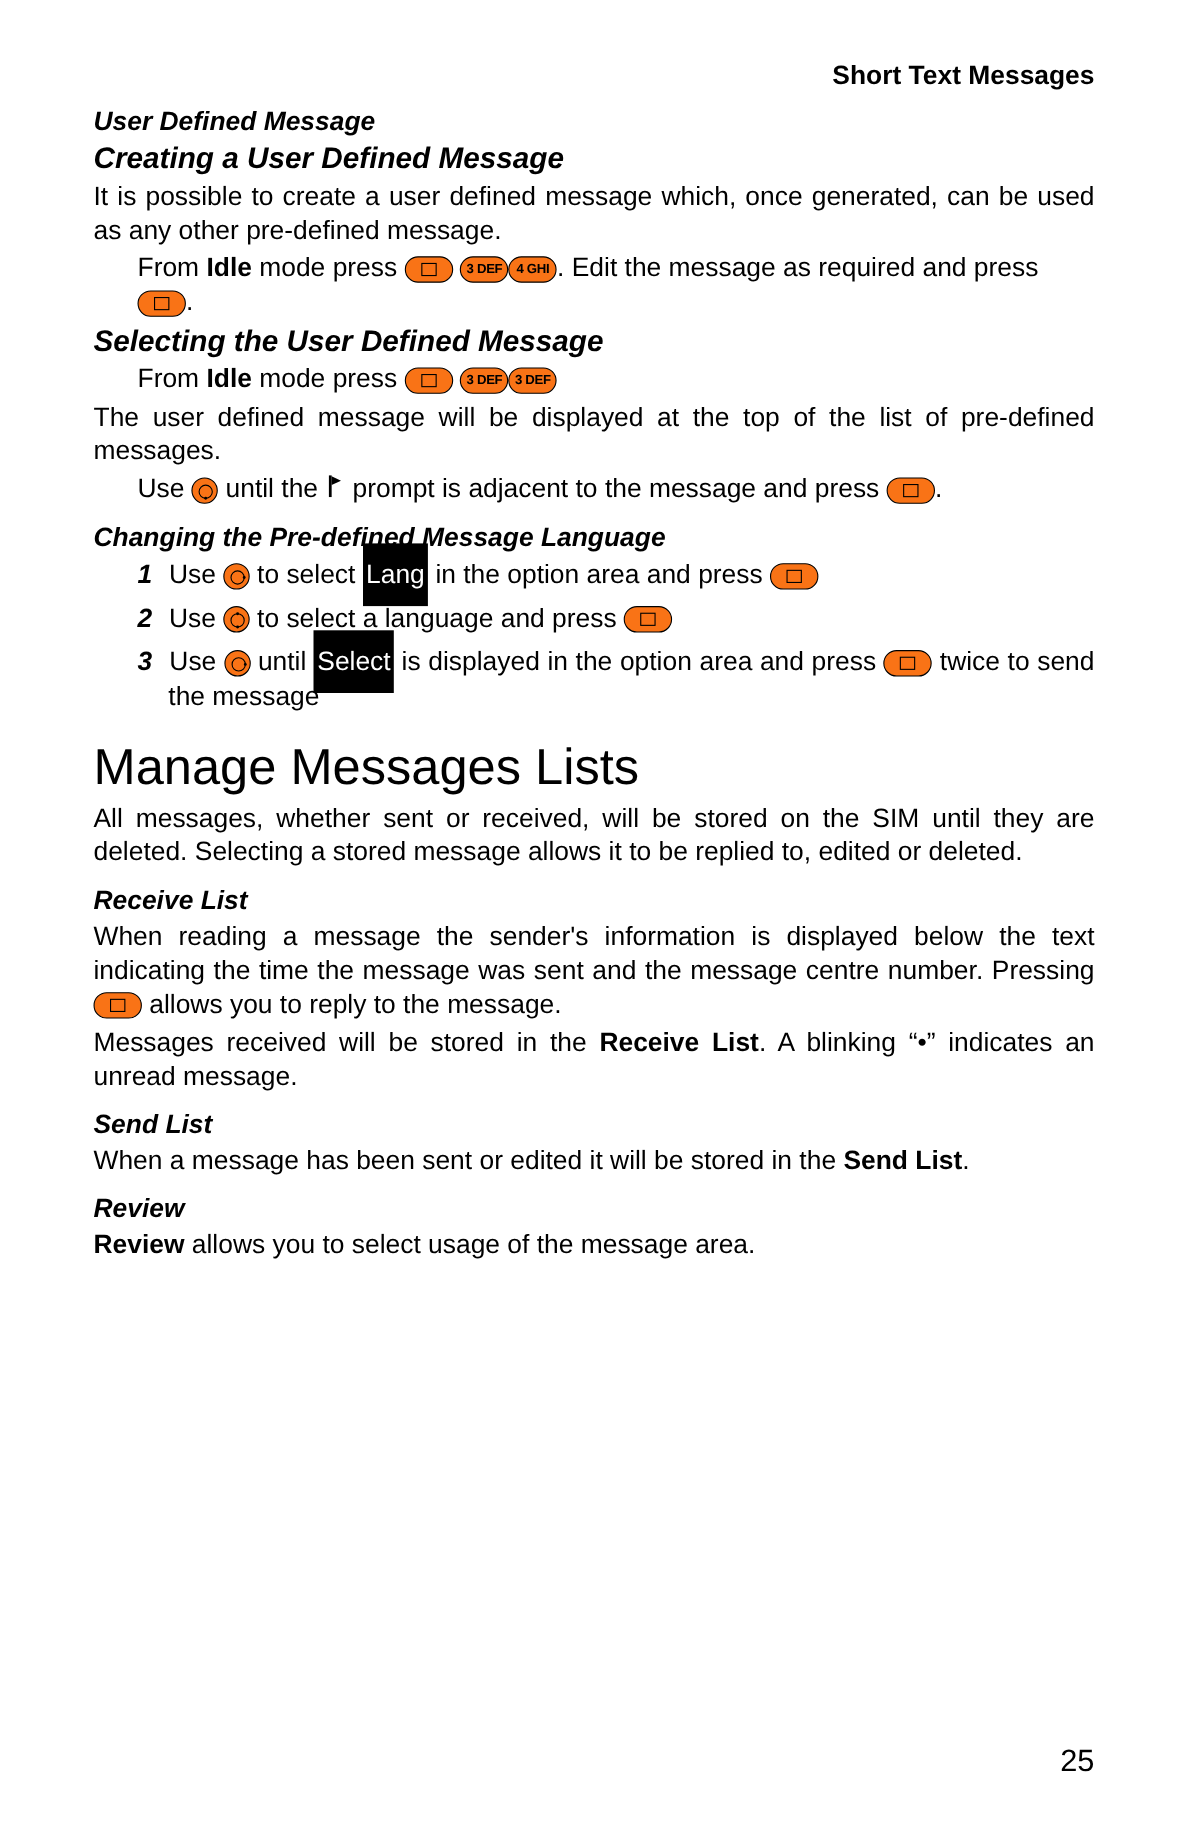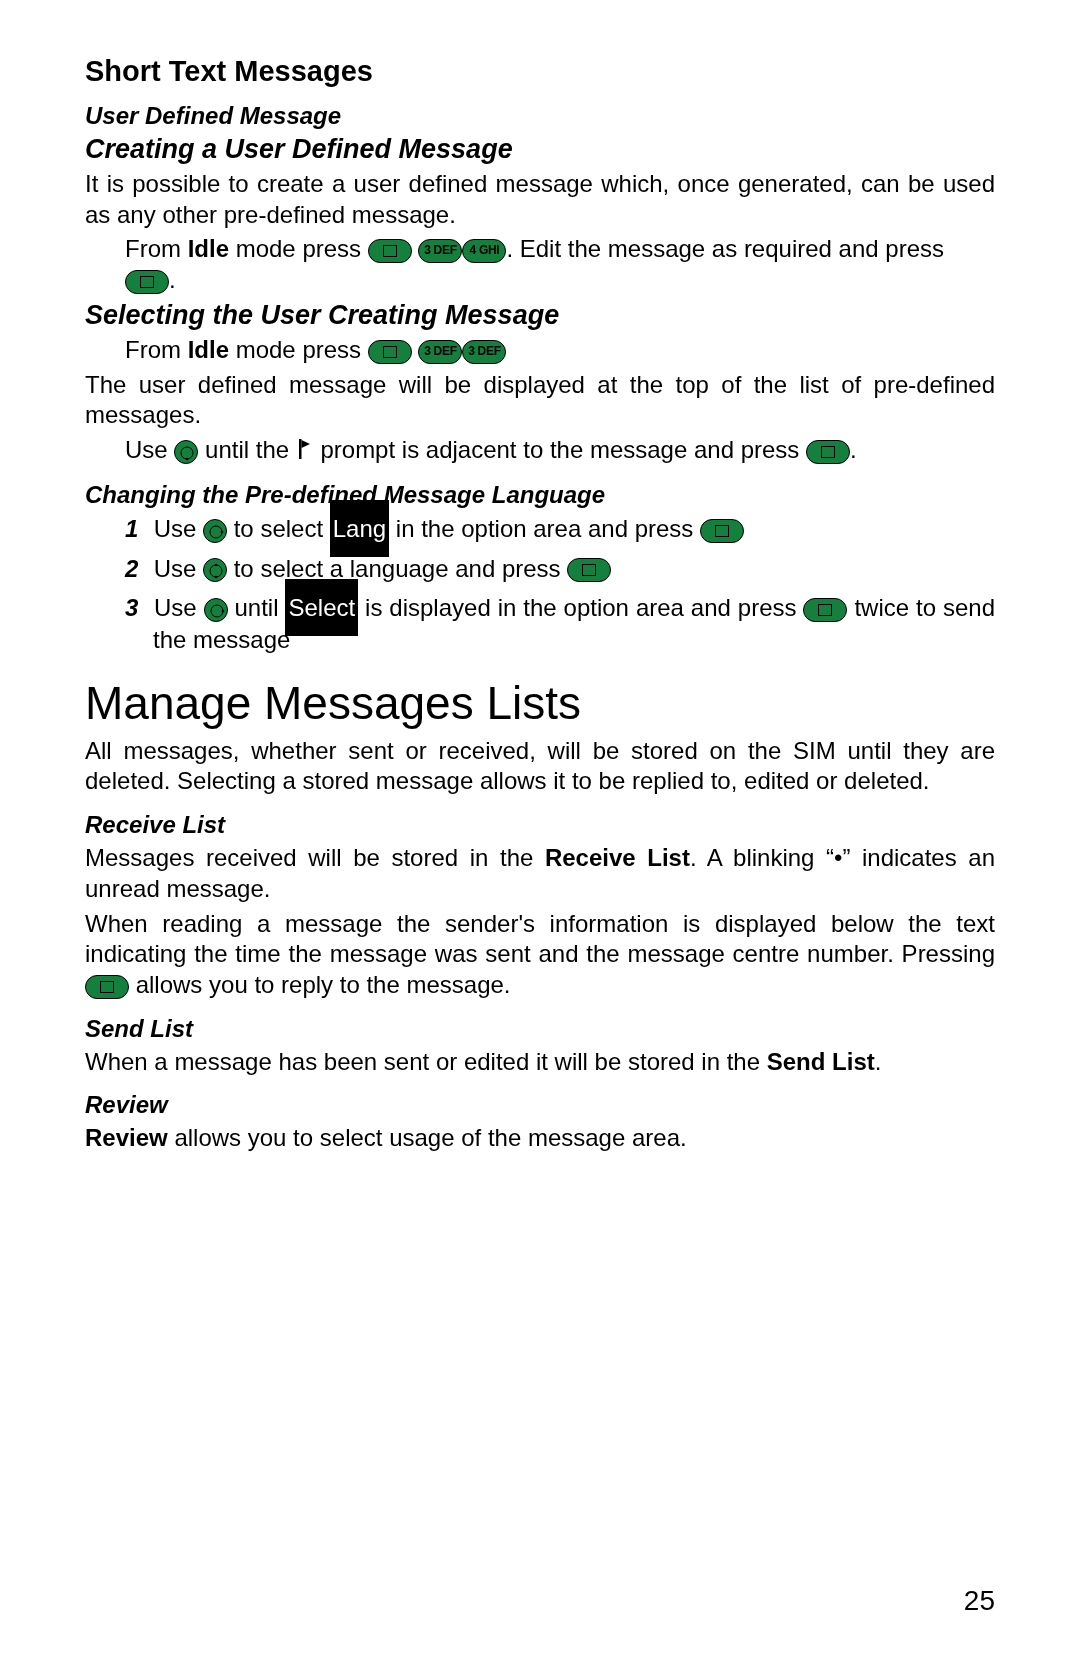--- a/index.html
+++ b/index.html
@@ -10,22 +10,23 @@
     color: #000;
   }
   .page {
     width: 1080px;
     height: 1667px;
     box-sizing: border-box;
     padding: 55px 85px 50px 85px;
     position: relative;
   }
   .running-header {
-    font-weight: bold;
-    font-size: 29px;
+    text-align: right;
+    font-weight: bold;
+    font-size: 24px;
     margin-bottom: 10px;
   }
   .h2 {
     font-style: italic;
     font-weight: bold;
     font-size: 24px;
     margin: 14px 0 4px 0;
   }
   .h3 {
     font-weight: bold;
@@ -63,21 +64,21 @@
   .bold { font-weight: bold; }
 
   
   .key {
     display: inline-block;
     vertical-align: middle;
     border: 1.5px solid #000;
     border-radius: 50%;
     box-sizing: border-box;
     position: relative;
-    background: #15803d;
+    background: #f97316;
   }
   .key-wide {
     width: 44px;
     height: 24px;
     border-radius: 12px;
   }
   .key-round {
     width: 24px;
     height: 24px;
   }
@@ -143,21 +144,21 @@
   <div class="p justify">It is possible to create a user defined message which, once generated, can be used as any other pre-defined message.</div>
 
   <div class="p indent">
     <span>From </span><span class="bold">Idle</span><span> mode press </span>
     <span class="key key-wide"><span class="key-inner-rect"></span></span>
     <span class="key key-wide"><span class="key-text">3 DEF</span></span><span class="key key-wide"><span class="key-text">4 GHI</span></span><span>. Edit the message as required and press </span>
     <br>
     <span class="key key-wide"><span class="key-inner-rect"></span></span><span>.</span>
   </div>
 
-  <div class="h3">Selecting the User Creating Message</div>
+  <div class="h3">Selecting the User Defined Message</div>
 
   <div class="p indent">
     <span>From </span><span class="bold">Idle</span><span> mode press </span>
     <span class="key key-wide"><span class="key-inner-rect"></span></span>
     <span class="key key-wide"><span class="key-text">3 DEF</span></span><span class="key key-wide"><span class="key-text">3 DEF</span></span>
   </div>
 
   <div class="p justify">The user defined message will be displayed at the top of the list of pre-defined messages.</div>
 
   <div class="p indent">
@@ -207,29 +208,29 @@
     </li>
   </ol>
 
   <div class="h1">Manage Messages Lists</div>
 
   <div class="p justify">All messages, whether sent or received, will be stored on the SIM until they are deleted. Selecting a stored message allows it to be replied to, edited or deleted.</div>
 
   <div class="h2">Receive List</div>
 
   <div class="p justify">
-    <span>Messages received will be stored in the </span><span class="bold">Receive List</span><span>. A blinking “•” indicates an unread message.</span>
-  </div>
-
-  <div class="p justify">
     <span>When reading a message the sender's information is displayed below the text indicating the time the message was sent and the message centre number. Pressing </span>
     <span class="key key-wide"><span class="key-inner-rect"></span></span>
     <span> allows you to reply to the message.</span>
   </div>
 
+  <div class="p justify">
+    <span>Messages received will be stored in the </span><span class="bold">Receive List</span><span>. A blinking “•” indicates an unread message.</span>
+  </div>
+
   <div class="h2">Send List</div>
 
   <div class="p">
     <span>When a message has been sent or edited it will be stored in the </span><span class="bold">Send List</span><span>.</span>
   </div>
 
   <div class="h2">Review</div>
 
   <div class="p">
     <span class="bold">Review</span><span> allows you to select usage of the message area.</span>

